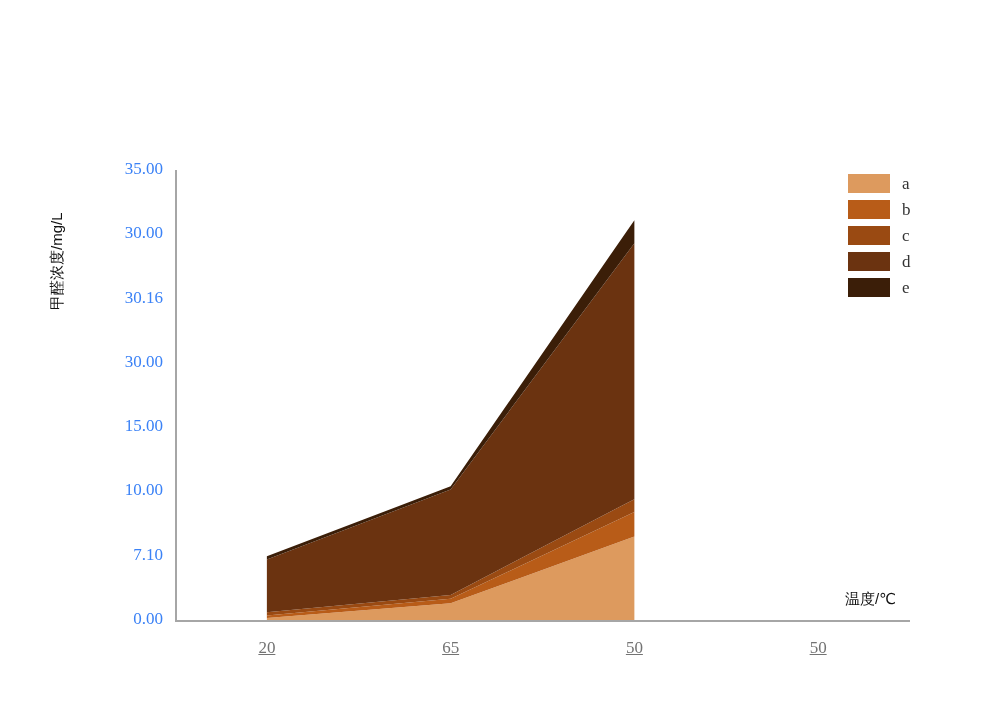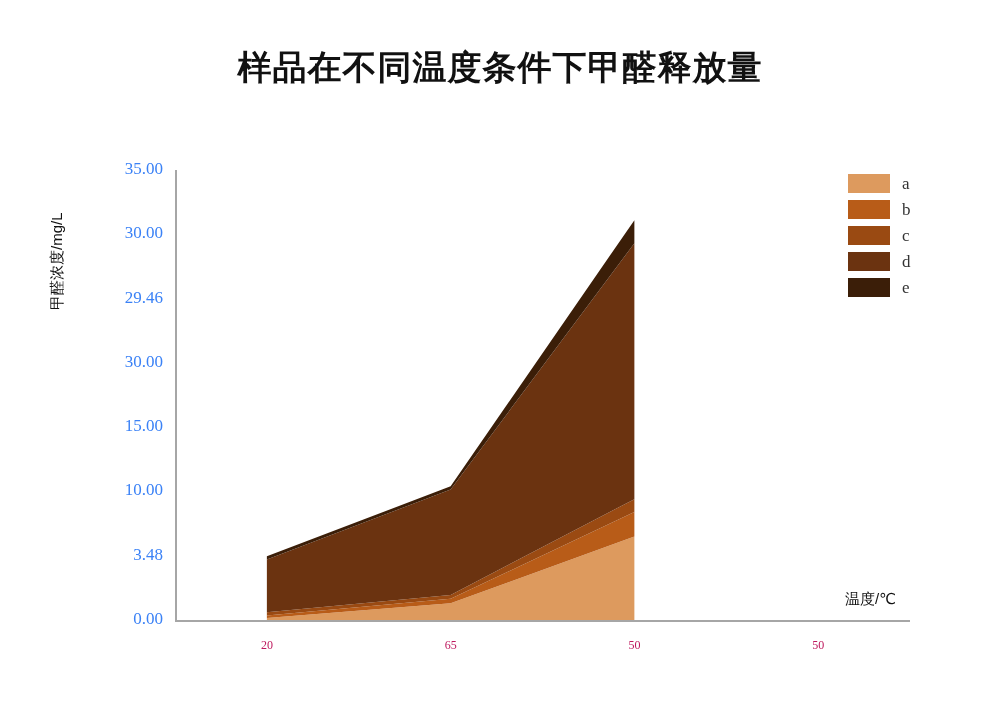--- a/index.html
+++ b/index.html
@@ -39,23 +39,24 @@
     width:68px;
     text-align:right;
     font-size:17px;
     color:#3b82f6;
     font-family:"Liberation Serif","DejaVu Serif",serif;
   }
   .xtick-label{
     position:absolute;
     width:80px;
     text-align:center;
-    font-size:12px;
-    color:#be185d;
+    font-size:17px;
+    color:#737373;
     font-family:"Liberation Serif","DejaVu Serif",serif;
+    text-decoration:underline;
   }
 
   .y-axis-title{
     position:absolute;
     left:48px;top:310px;
     width:180px;
     transform:rotate(-90deg);
     transform-origin:0 0;
     font-size:15px;
     color:#111111;
@@ -94,33 +95,32 @@
     color:#333333;
     line-height:1;
     font-family:"Liberation Serif","DejaVu Serif",serif;
   }
 </style>
 </head>
 <body>
 
 <div id="chart-root">
 
-  <div class="chart-title">样品在不同温度条件下甲醛释放量</div>
 
   <div class="y-axis-title">甲醛浓度/mg/L</div>
 
   <div class="x-axis-title">温度/℃</div>
 
   <div id="ytick-holder">
       <div class="ytick-label" style="left: 95px; top: 609px;">0.00</div>
-      <div class="ytick-label" style="left: 95px; top: 544.714px;">3.48</div>
+      <div class="ytick-label" style="left: 95px; top: 544.714px;">7.10</div>
       <div class="ytick-label" style="left: 95px; top: 480.429px;">10.00</div>
       <div class="ytick-label" style="left: 95px; top: 416.143px;">15.00</div>
       <div class="ytick-label" style="left: 95px; top: 351.857px;">30.00</div>
-      <div class="ytick-label" style="left: 95px; top: 287.571px;">29.46</div>
+      <div class="ytick-label" style="left: 95px; top: 287.571px;">30.16</div>
       <div class="ytick-label" style="left: 95px; top: 223.286px;">30.00</div>
       <div class="ytick-label" style="left: 95px; top: 159px;">35.00</div>
     </div>
 
   <div id="xtick-holder">
       <div class="xtick-label" style="left: 226.875px; top: 638px;">20</div>
       <div class="xtick-label" style="left: 410.625px; top: 638px;">65</div>
       <div class="xtick-label" style="left: 594.375px; top: 638px;">50</div>
       <div class="xtick-label" style="left: 778.125px; top: 638px;">50</div>
     </div>

